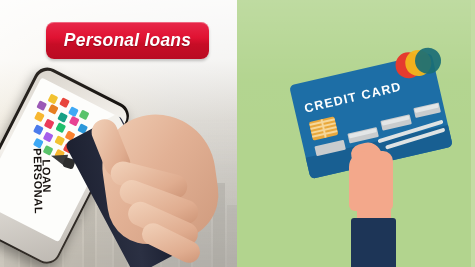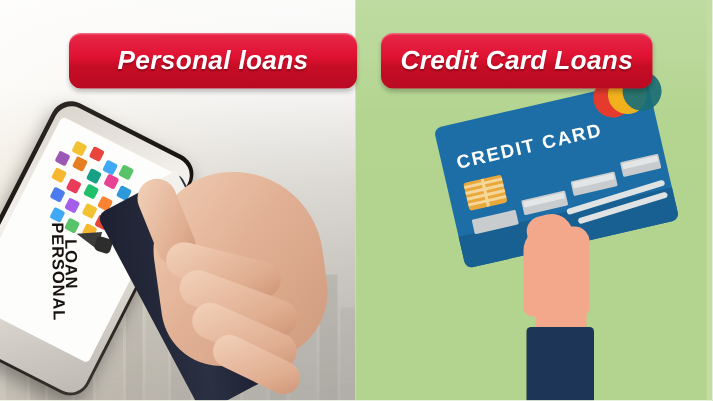--- a/index.html
+++ b/index.html
@@ -312,21 +312,21 @@
   }
   .pill span {
     color: #ffffff;
     font-weight: bold;
     font-style: italic;
     font-size: 17.5px;
     letter-spacing: 0.2px;
     white-space: nowrap;
     text-shadow: 0 1px 1px rgba(0,0,0,0.28);
   }
-  #pill-left  { left: 46px;  width: 192px; }
+  #pill-left  { left: 46px;  width: 163px; }
   #pill-right { left: 254px; width: 181px; }
 
   .vs-badge {
     position: absolute;
     left: 221px; top: 20px;
     width: 41px; height: 41px;
     border-radius: 50%;
     background: #ffffff;
     border: 2px solid #d6102a;
     box-sizing: border-box;
@@ -460,18 +460,15 @@
     <div class="hand-right">
       <div class="thumb-r"></div>
       <div class="hand-palm-r"></div>
     </div>
   </div>
 
   <div class="pill" id="pill-left">
     <span>Personal loans</span>
   </div>
 
-  <div class="pill" id="pill-right">
-    <span>Credit Card Loans</span>
-  </div>
 
 
 </div>
 
 </body></html>

